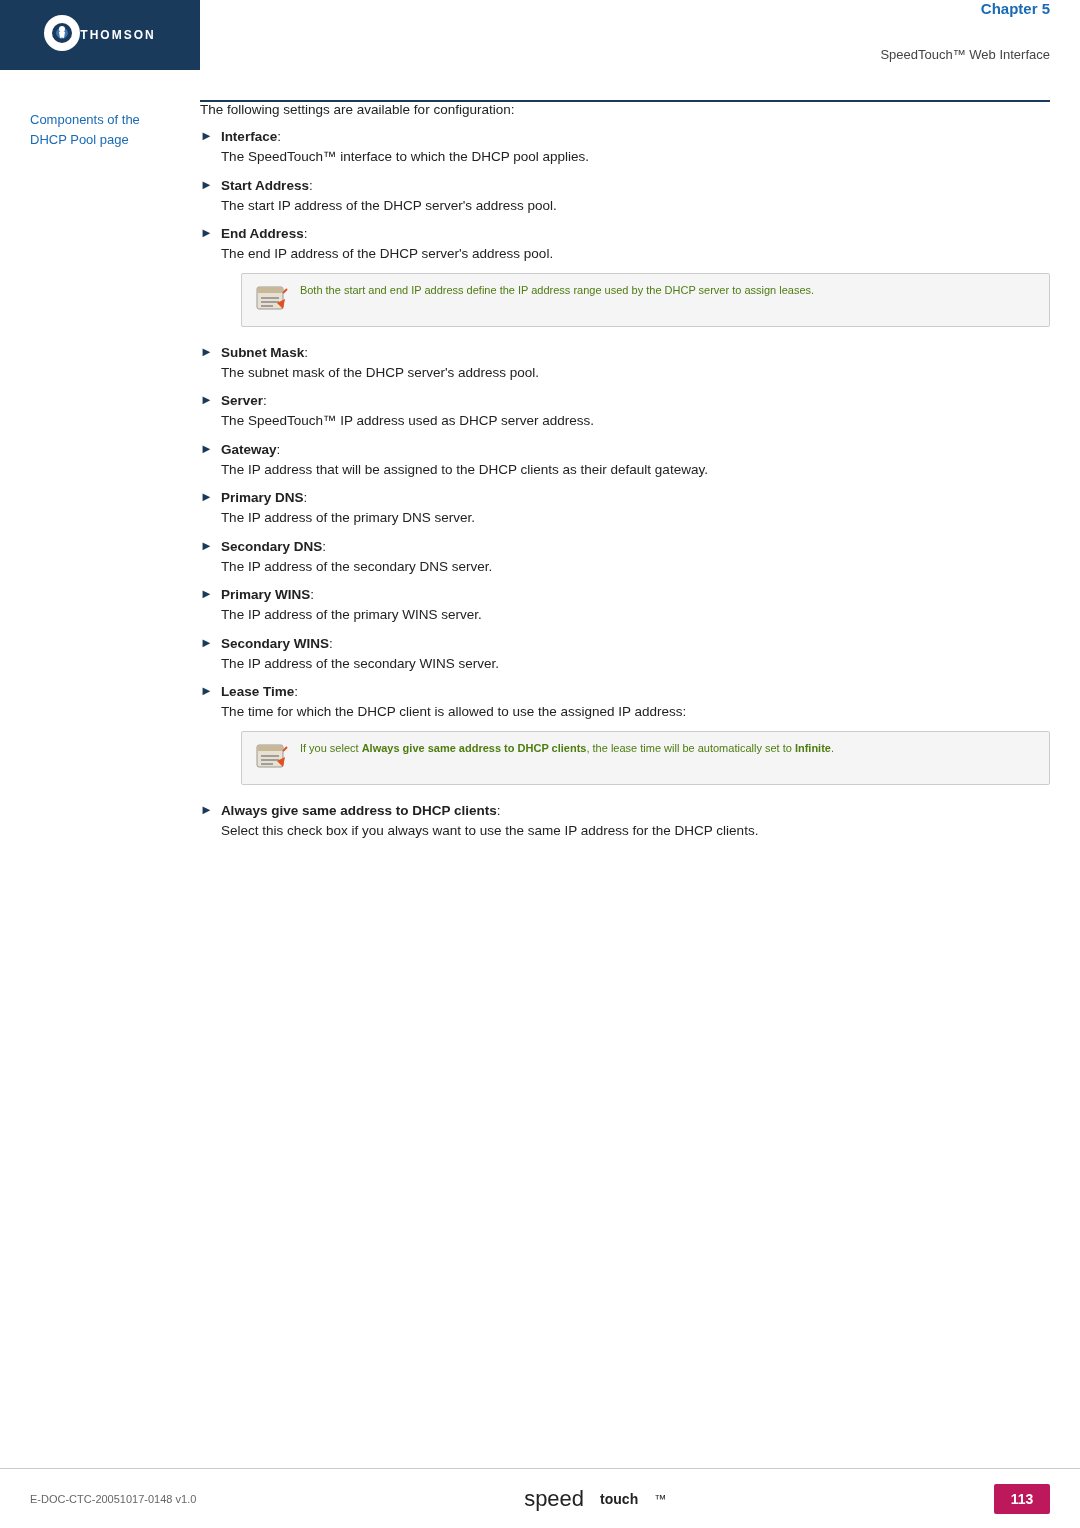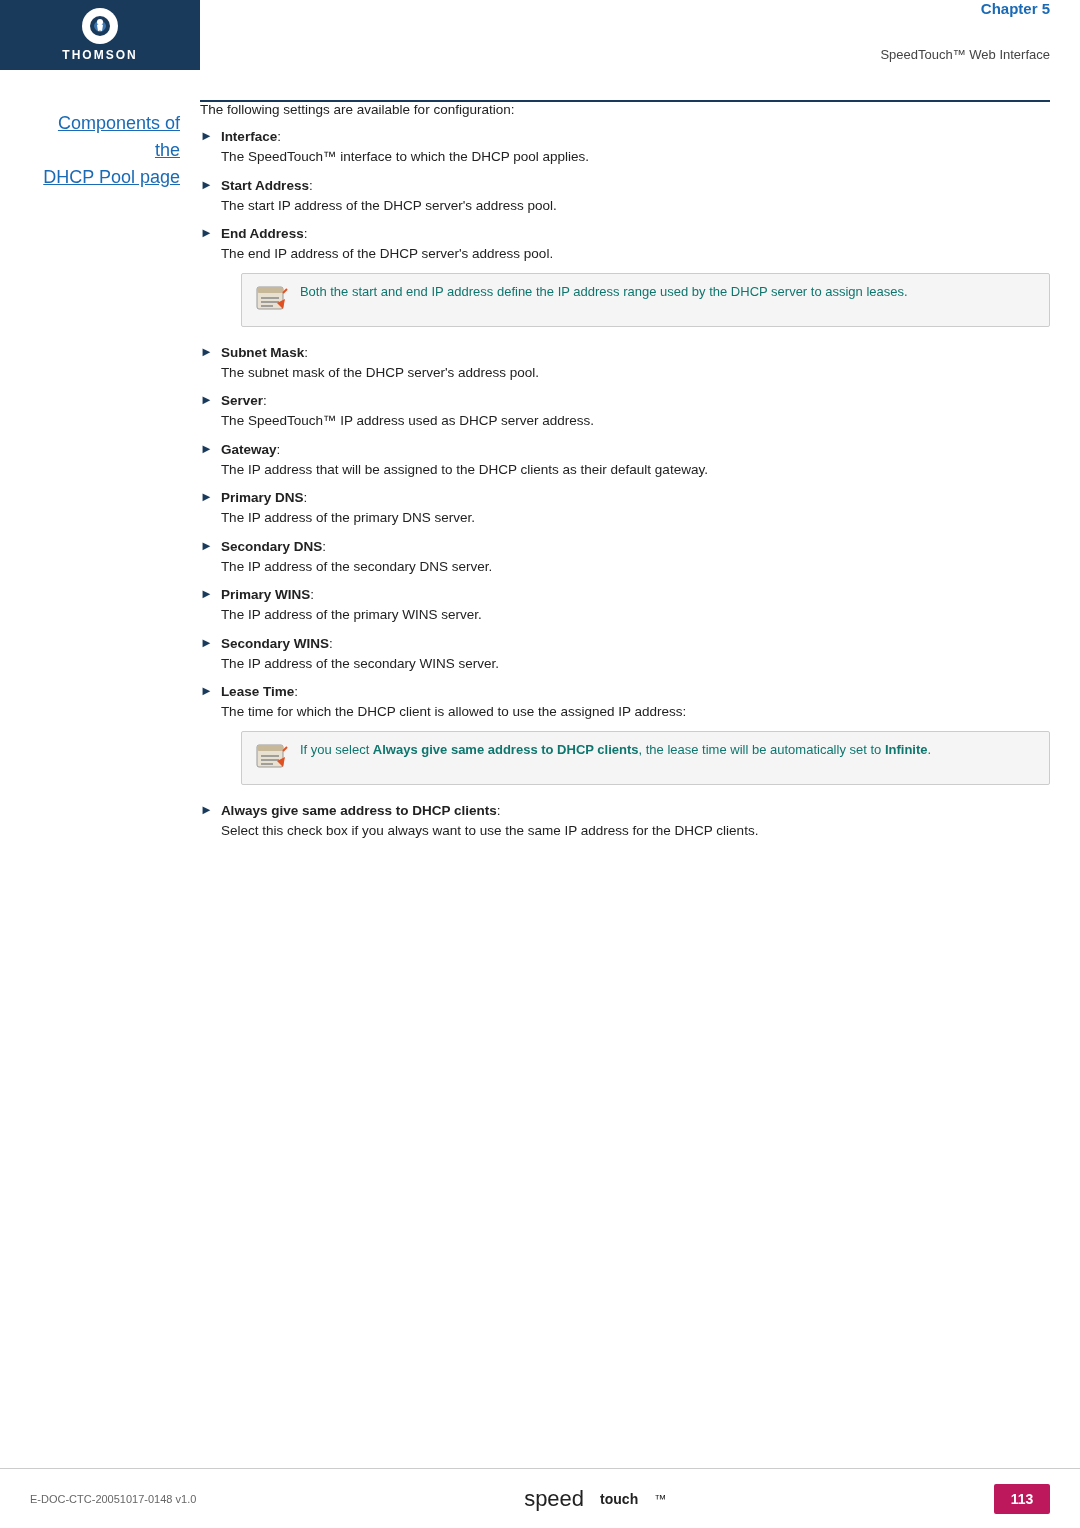--- a/index.html
+++ b/index.html
@@ -22,21 +22,21 @@
     }
     .header-left {
       width: 200px;
       background: #1a3a5c;
       display: flex;
       align-items: center;
       justify-content: center;
     }
     .thomson-logo {
       display: flex;
-      flex-direction: column;
+      flex-direction: row;
       align-items: center;
     }
     .thomson-logo .logo-icon {
       width: 36px;
       height: 36px;
       background: #fff;
       border-radius: 50%;
       display: flex;
       align-items: center;
       justify-content: center;
@@ -80,24 +80,23 @@
 
     
     .section-title-col {
       width: 170px;
       min-width: 170px;
       padding-right: 20px;
       padding-top: 10px;
     }
     .section-title-text {
       color: #1a6ab5;
-      font-size: 18px;
-      text-align: right;
+      font-size: 13px;
+      text-align: left;
       line-height: 1.5;
-      text-decoration: underline;
     }
 
     
     .content-col {
       flex: 1;
       border-top: 2px solid #1a3a5c;
     }
 
     .intro-text {
       font-size: 13.5px;
@@ -154,23 +153,23 @@
       flex-shrink: 0;
       display: flex;
       align-items: center;
       justify-content: center;
     }
     .note-icon svg {
       width: 34px;
       height: 34px;
     }
     .note-text {
-      font-size: 13px;
+      font-size: 11px;
       line-height: 1.5;
-      color: #0f766e;
+      color: #4d7c0f;
     }
 
     
     .footer {
       position: absolute;
       bottom: 0;
       left: 0;
       right: 0;
       height: 60px;
       display: flex;

